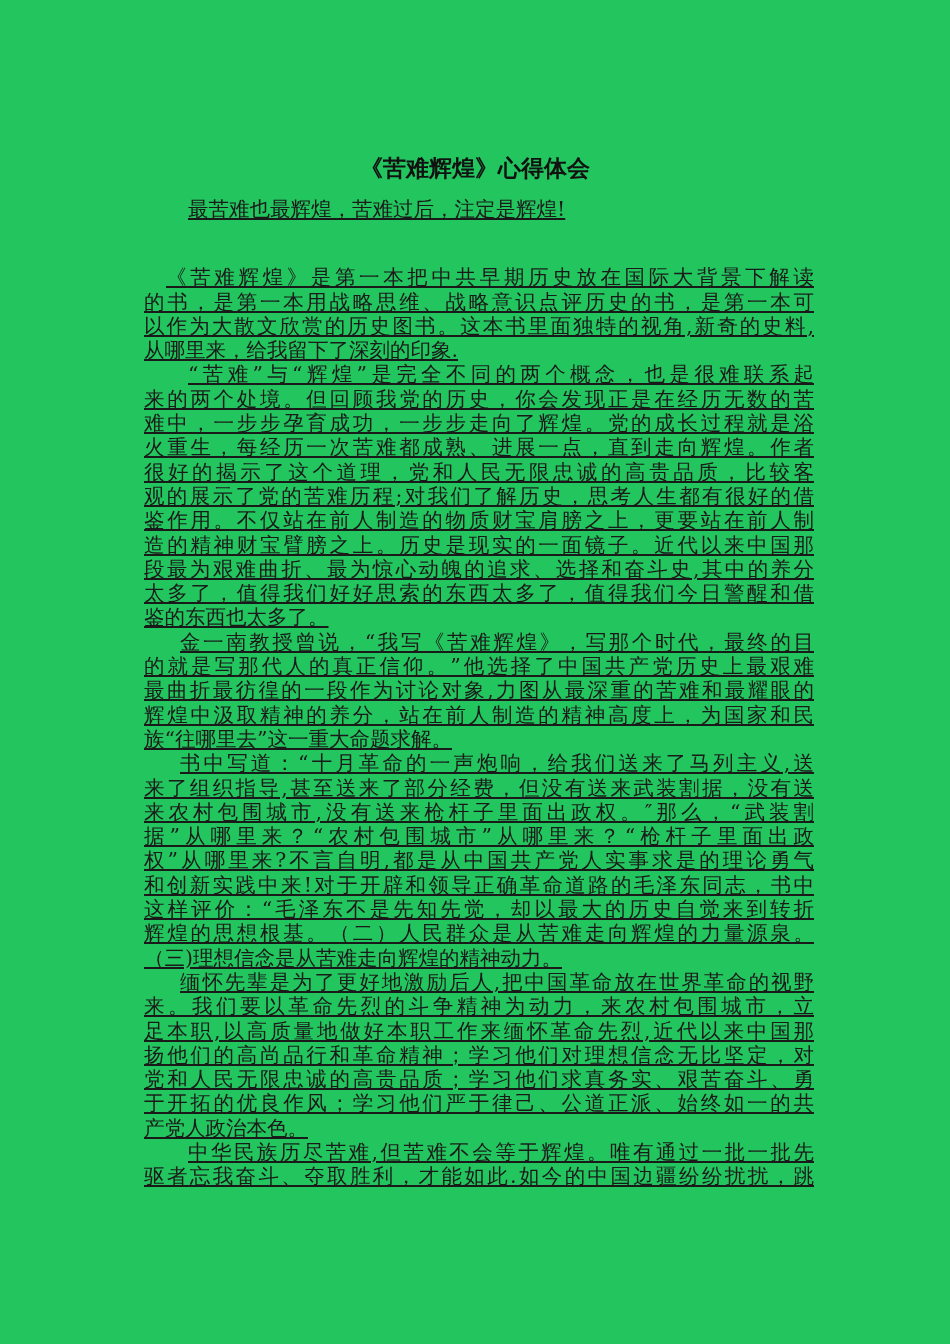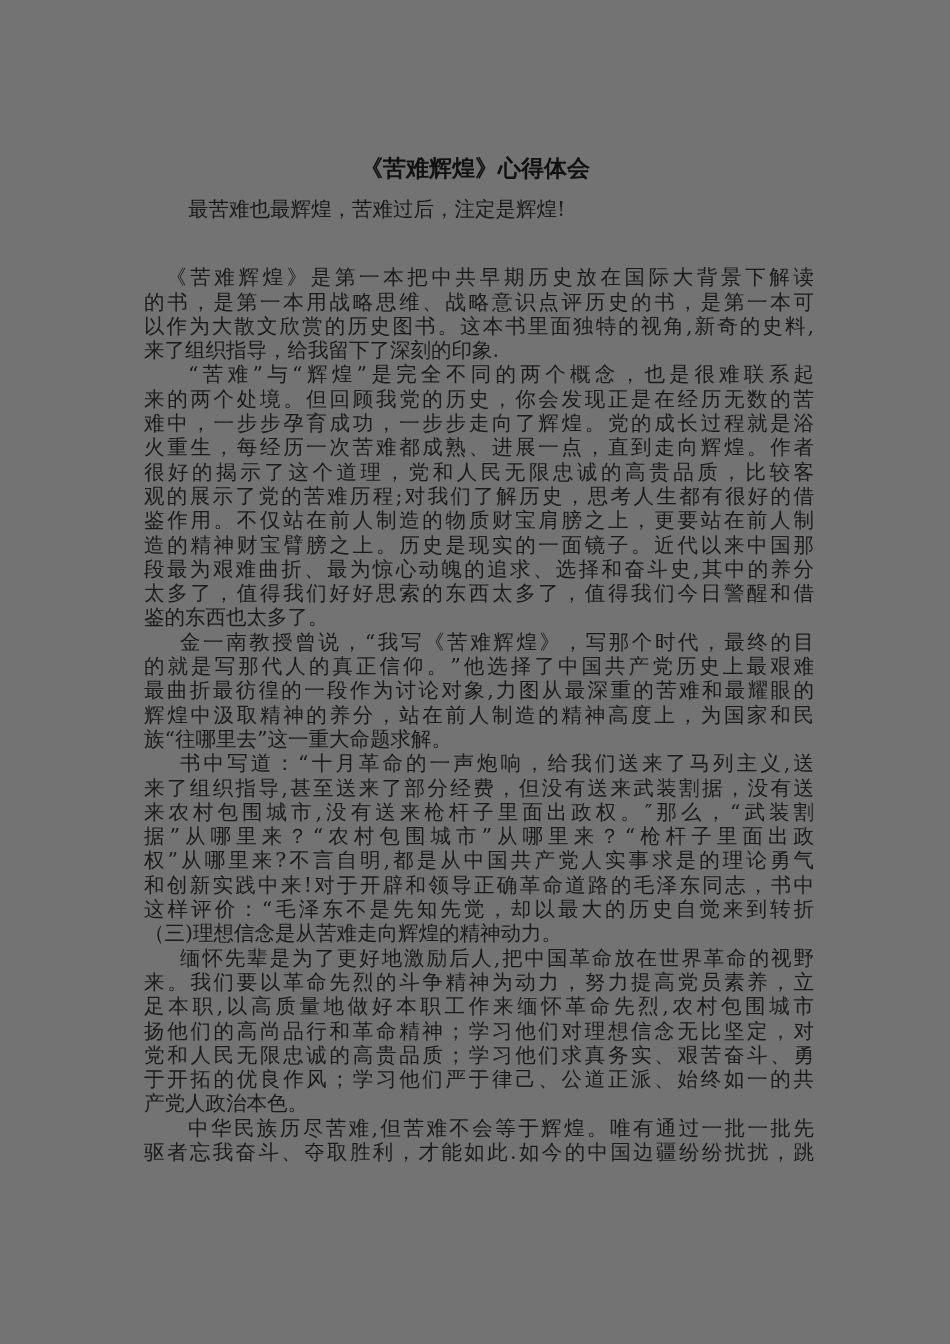--- a/index.html
+++ b/index.html
@@ -1,30 +1,30 @@
 <!DOCTYPE html>
 <html><head>
 <meta charset="utf-8">
 <style>
   html, body { margin: 0; padding: 0; background: #ffffff; }
   body { width: 950px; height: 1344px; position: relative; overflow: hidden; }
   .page {
-    position: absolute; left: 0; top: 0; width: 950px; height: 1344px; background: #737373;
+    position: absolute; left: 0; top: 0; width: 950px; height: 1344px; background: #22c55e;
   }
   .title {
     position: absolute; left: 0; top: 152px; width: 950px; text-align: center;
     font-family: "DejaVu Sans", sans-serif; font-weight: bold; font-size: 23px;
     color: #111111; letter-spacing: 0px; line-height: 32px;
   }
   .body {
     position: absolute; left: 144px; top: 197px; width: 670px;
     font-family: "DejaVu Serif", serif; font-size: 20.5px; color: #1a1a1a;
     line-height: 24.3px;
   }
-  .line { display: block; white-space: nowrap; height: 24.3px; text-align: justify; text-align-last: justify; }
+  .line { display: block; white-space: nowrap; height: 24.3px; text-align: justify; text-align-last: justify; text-decoration: underline; }
   .line.last { text-align-last: left; }
   .indent2 { padding-left: 44px; }
   .indent1 { padding-left: 22px; margin-top: 44px; }
   .indent-first { padding-left: 36px; }
 </style>
 </head>
 <body>
 
 <div class="page">
   <div class="title">《苦难辉煌》心得体会</div>
@@ -32,21 +32,21 @@
   <div class="body">
 
     <div>
       <span class="line last indent2">最苦难也最辉煌，苦难过后，注定是辉煌!</span>
     </div>
 
     <div>
       <span class="line indent1">《苦难辉煌》是第一本把中共早期历史放在国际大背景下解读</span>
       <span class="line">的书，是第一本用战略思维、战略意识点评历史的书，是第一本可</span>
       <span class="line">以作为大散文欣赏的历史图书。这本书里面独特的视角,新奇的史料,</span>
-      <span class="line last">来了组织指导，给我留下了深刻的印象.</span>
+      <span class="line last">从哪里来，给我留下了深刻的印象.</span>
     </div>
 
     <div>
       <span class="line indent2">“苦难”与“辉煌”是完全不同的两个概念，也是很难联系起</span>
       <span class="line">来的两个处境。但回顾我党的历史，你会发现正是在经历无数的苦</span>
       <span class="line">难中，一步步孕育成功，一步步走向了辉煌。党的成长过程就是浴</span>
       <span class="line">火重生，每经历一次苦难都成熟、进展一点，直到走向辉煌。作者</span>
       <span class="line">很好的揭示了这个道理，党和人民无限忠诚的高贵品质，比较客</span>
       <span class="line">观的展示了党的苦难历程;对我们了解历史，思考人生都有很好的借</span>
       <span class="line">鉴作用。不仅站在前人制造的物质财宝肩膀之上，更要站在前人制</span>
@@ -68,27 +68,28 @@
       <span class="line indent-first">书中写道：“十月革命的一声炮响，给我们送来了马列主义,送</span>
       <span class="line">来了组织指导,甚至送来了部分经费，但没有送来武装割据，没有送</span>
       <span class="line">来农村包围城市,没有送来枪杆子里面出政权。″那么，“武装割</span>
       <span class="line">据”从哪里来？“农村包围城市”从哪里来？“枪杆子里面出政</span>
       <span class="line">权”从哪里来?不言自明,都是从中国共产党人实事求是的理论勇气</span>
       <span class="line">和创新实践中来!对于开辟和领导正确革命道路的毛泽东同志，书中</span>
       <span class="line">这样评价：“毛泽东不是先知先觉，却以最大的历史自觉来到转折</span>
     </div>
 
     <div>
+      <span class="line">辉煌的思想根基。（二）人民群众是从苦难走向辉煌的力量源泉。</span>
       <span class="line last">（三)理想信念是从苦难走向辉煌的精神动力。</span>
     </div>
 
     <div>
       <span class="line indent-first">缅怀先辈是为了更好地激励后人,把中国革命放在世界革命的视野</span>
-      <span class="line">来。我们要以革命先烈的斗争精神为动力，努力提高党员素养，立</span>
-      <span class="line">足本职,以高质量地做好本职工作来缅怀革命先烈,农村包围城市</span>
+      <span class="line">来。我们要以革命先烈的斗争精神为动力，来农村包围城市，立</span>
+      <span class="line">足本职,以高质量地做好本职工作来缅怀革命先烈,近代以来中国那</span>
       <span class="line">扬他们的高尚品行和革命精神；学习他们对理想信念无比坚定，对</span>
       <span class="line">党和人民无限忠诚的高贵品质；学习他们求真务实、艰苦奋斗、勇</span>
       <span class="line">于开拓的优良作风；学习他们严于律己、公道正派、始终如一的共</span>
       <span class="line last">产党人政治本色。</span>
     </div>
 
     <div>
       <span class="line indent2">中华民族历尽苦难,但苦难不会等于辉煌。唯有通过一批一批先</span>
       <span class="line">驱者忘我奋斗、夺取胜利，才能如此.如今的中国边疆纷纷扰扰，跳</span>
     </div>

